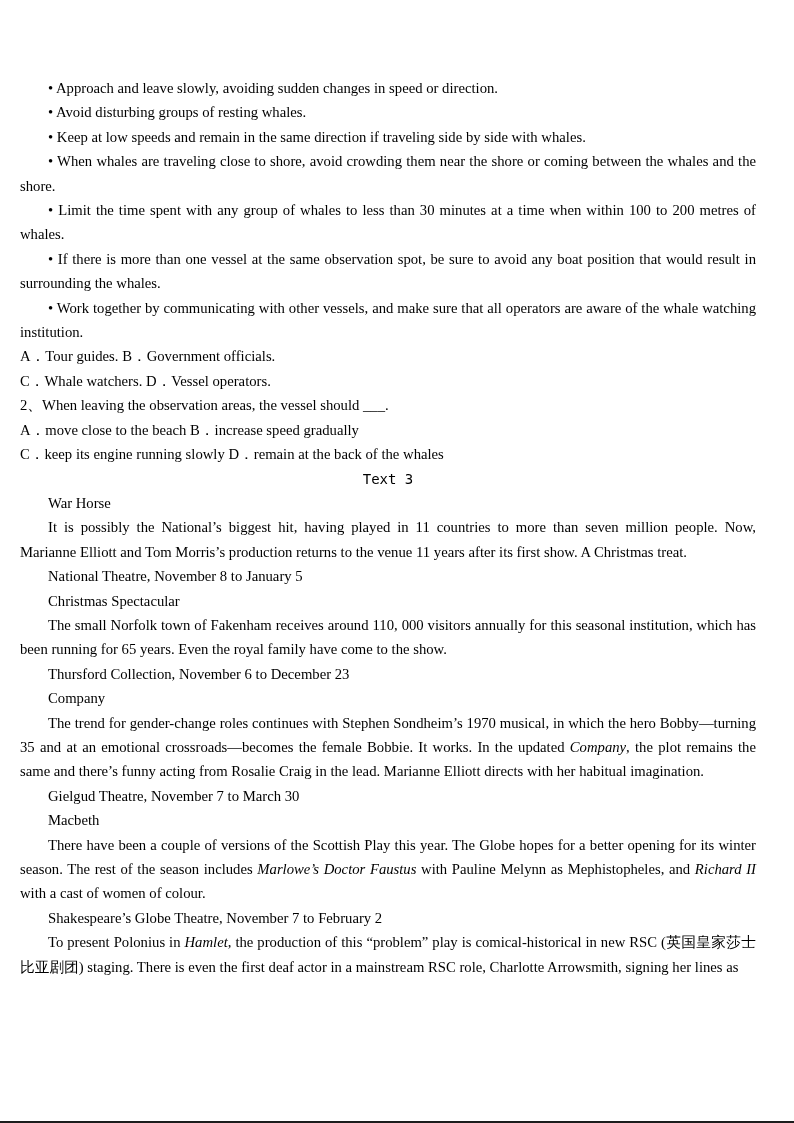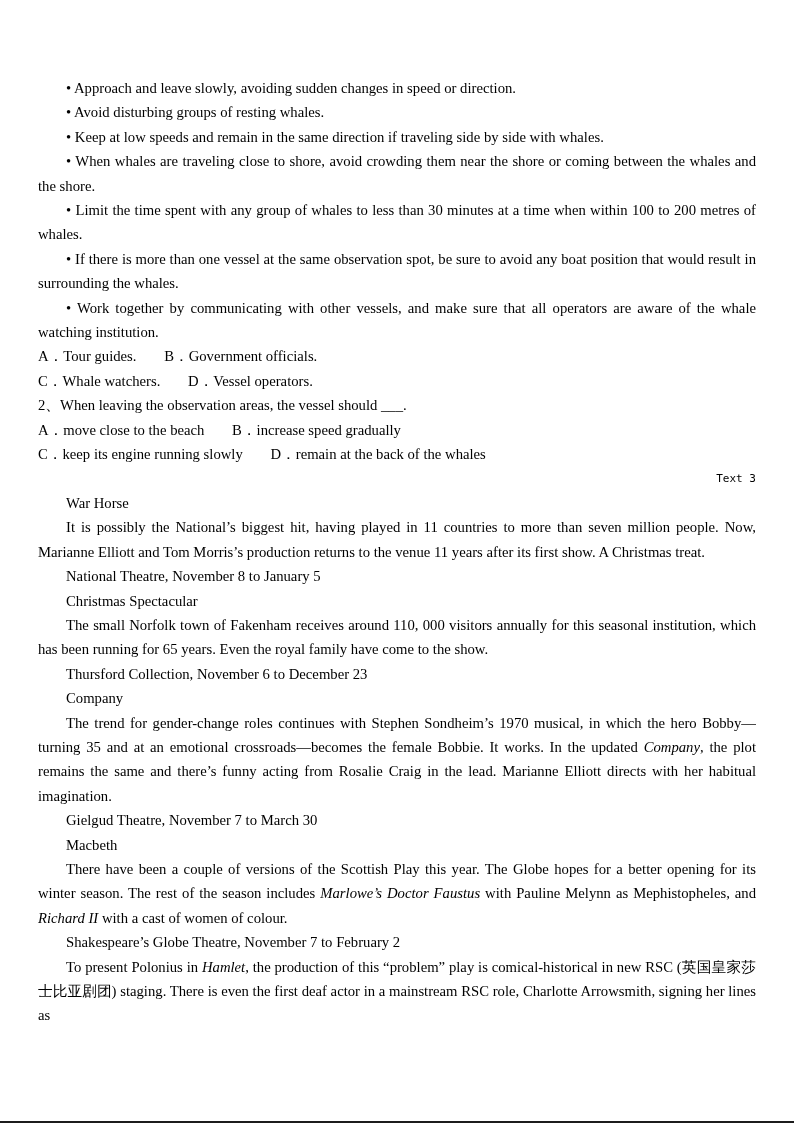--- a/index.html
+++ b/index.html
@@ -9,35 +9,35 @@
     height: 1123px;
     position: relative;
     overflow: hidden;
     font-family: "Liberation Serif", "DejaVu Serif", serif;
   }
   .page {
     position: absolute;
     inset: 0;
     background: #ffffff;
     color: #000000;
-    padding: 76px 38px 0 38px;
+    padding: 76px 38px 0 20px;
     font-size: 14.7px;
   }
   p.line {
     margin: 0;
     line-height: 24.4px;
   }
   .indent { text-indent: 28px; }
   .just { text-align: justify; }
   .section-heading {
-    text-align: right;
+    text-align: center;
     font-family: "DejaVu Sans Mono", "Liberation Mono", monospace;
-    font-size: 11px;
+    font-size: 14px;
   }
-  .optline span + span { margin-left: 24px; }
+  .optline span + span { }
   .bottom-edge {
     position: absolute;
     left: 0; right: 0; bottom: 0;
     height: 2px;
     background: #1c1c1c;
   }
 </style>
 </head>
 <body>
 

